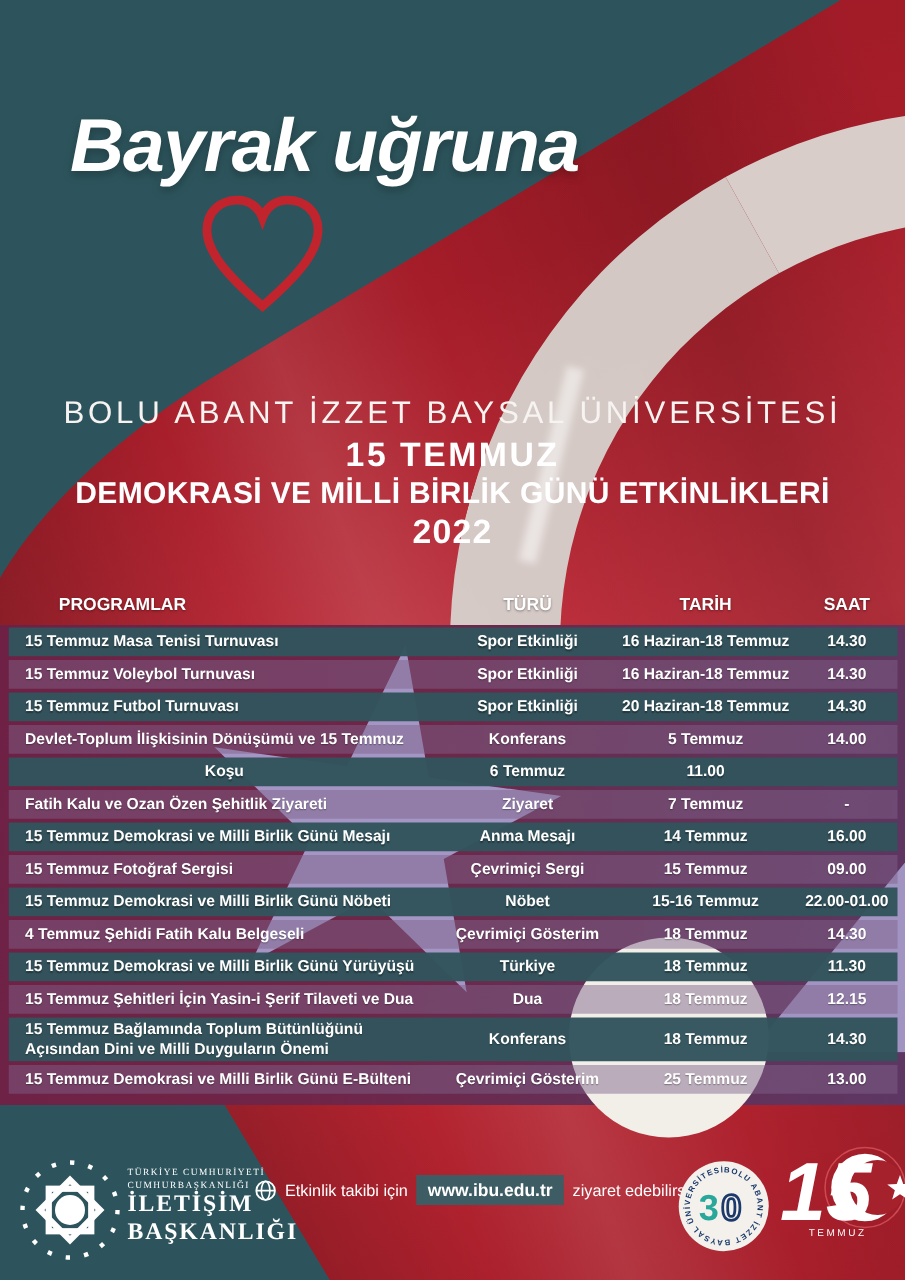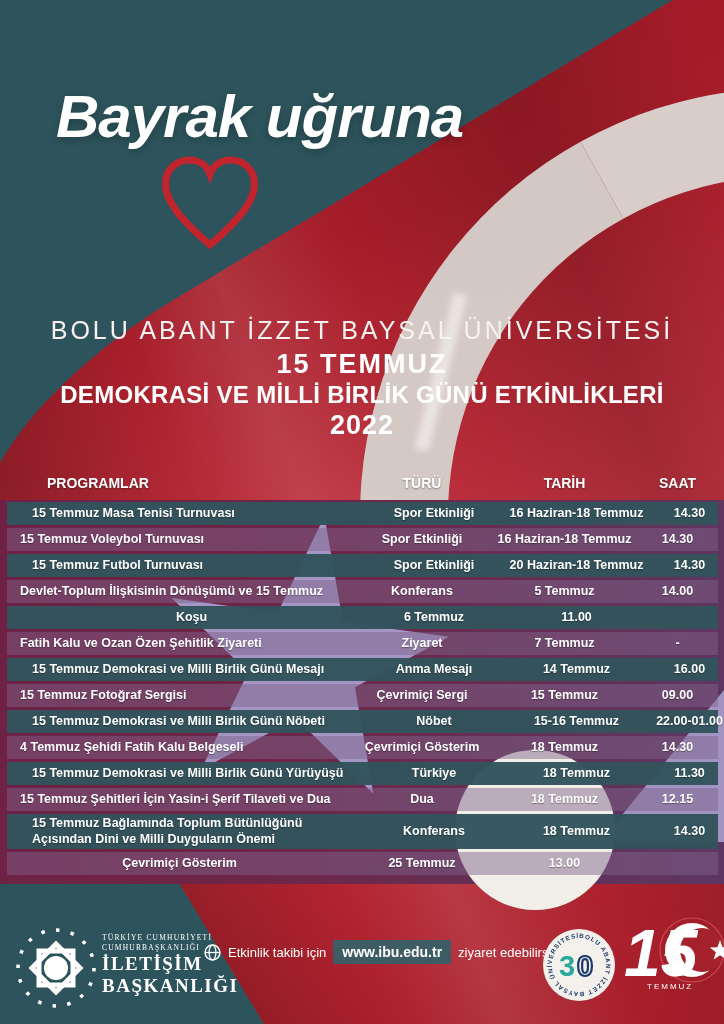--- a/index.html
+++ b/index.html
@@ -65,21 +65,21 @@
     display:grid;grid-template-columns:345px 140px 145px 81px;align-items:center;
   }
   .thead{
     position:absolute;left:7px;top:468px;width:711px;height:30px;z-index:7;
     font-size:14px;font-weight:bold;text-shadow:0 1px 2px rgba(0,0,0,.4);
   }
   .thead .cell.program{padding-left:40px;}
   .rows{position:absolute;left:7px;top:502px;width:711px;z-index:7;}
   .row{min-height:23px;margin-bottom:3px;font-size:12.5px;font-weight:bold;line-height:1.25;
        text-shadow:0 1px 1px rgba(0,0,0,.35);}
-  .row.teal{background:rgba(50,84,92,.97);padding-left:12px;}
+  .row.teal{background:rgba(50,84,92,.97);}
   .row.purple{background:rgba(128,98,138,.48);}
   .cell.program{padding:2px 4px 2px 13px;text-align:left;}
   .cell.center{text-align:center;padding:2px 2px;}
   
   .gov-logo{position:absolute;left:14px;top:926px;z-index:8;}
   .gov-text{position:absolute;left:102px;top:934px;z-index:8;line-height:1;}
   .gov-small{font-family:"Liberation Serif",serif;font-size:7.5px;letter-spacing:1.2px;margin-bottom:2px;}
   .gov-name{font-family:"Liberation Serif",serif;font-size:19px;font-weight:bold;letter-spacing:1.5px;margin-top:3px;}
   .info-line{position:absolute;left:204px;top:940px;z-index:8;display:flex;align-items:center;gap:7px;font-size:13px;}
   .url-box{background:var(--url_box_teal,#3d5c63);padding:4px 9px;font-weight:bold;font-size:14px;text-align:center;}
@@ -194,20 +194,21 @@
         <div class="cell center">18 Temmuz</div>
         <div class="cell center">12.15</div>
       </div>
       <div class="row teal">
         <div class="cell program">15 Temmuz Bağlamında Toplum Bütünlüğünü Açısından Dini ve Milli Duyguların Önemi</div>
         <div class="cell center">Konferans</div>
         <div class="cell center">18 Temmuz</div>
         <div class="cell center">14.30</div>
       </div>
       <div class="row purple">
+        <div class="cell program">15 Temmuz Demokrasi ve Milli Birlik Günü E-Bülteni</div>
         <div class="cell center">Çevrimiçi Gösterim</div>
         <div class="cell center">25 Temmuz</div>
         <div class="cell center">13.00</div>
       </div>
     </div>
 
   <svg class="gov-logo" width="84" height="84" viewBox="0 0 84 84">
     <circle cx="42" cy="42" r="38" fill="none" stroke="#fff" stroke-width="3.5" stroke-dasharray="3.5 11.4"></circle>
     <rect x="25" y="25" width="34" height="34" fill="none" stroke="#fff" stroke-width="5"></rect>
     <rect x="25" y="25" width="34" height="34" fill="none" stroke="#fff" stroke-width="5" transform="rotate(45 42 42)"></rect>

